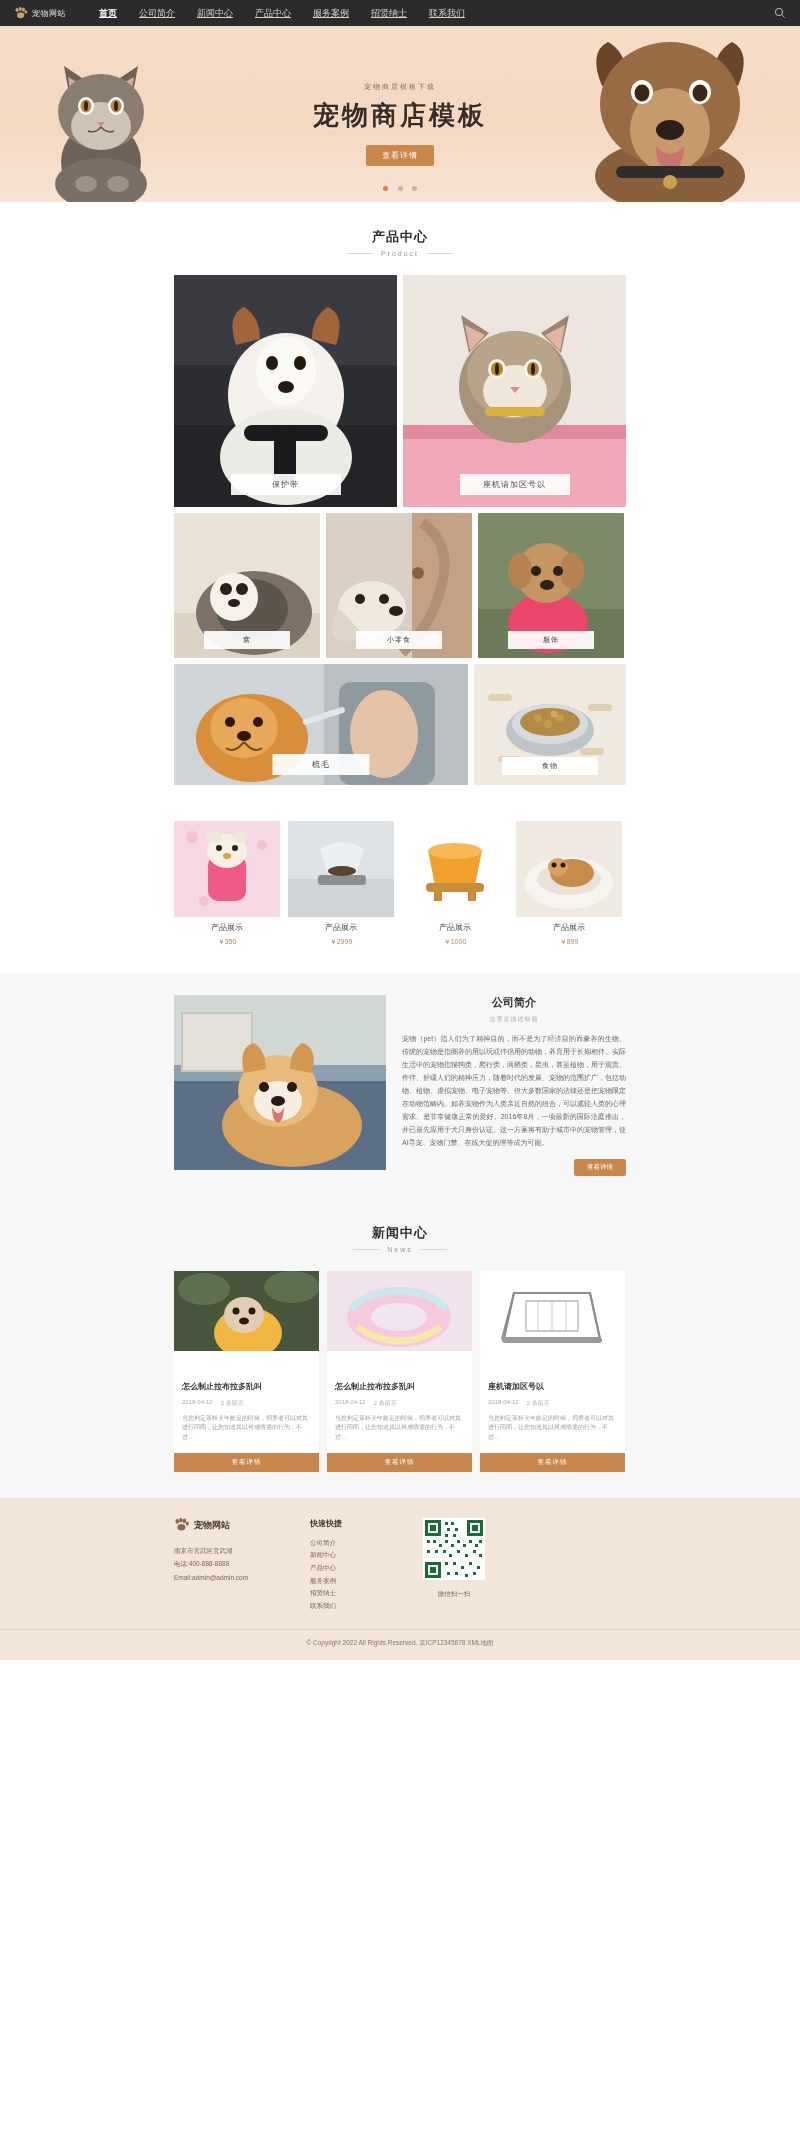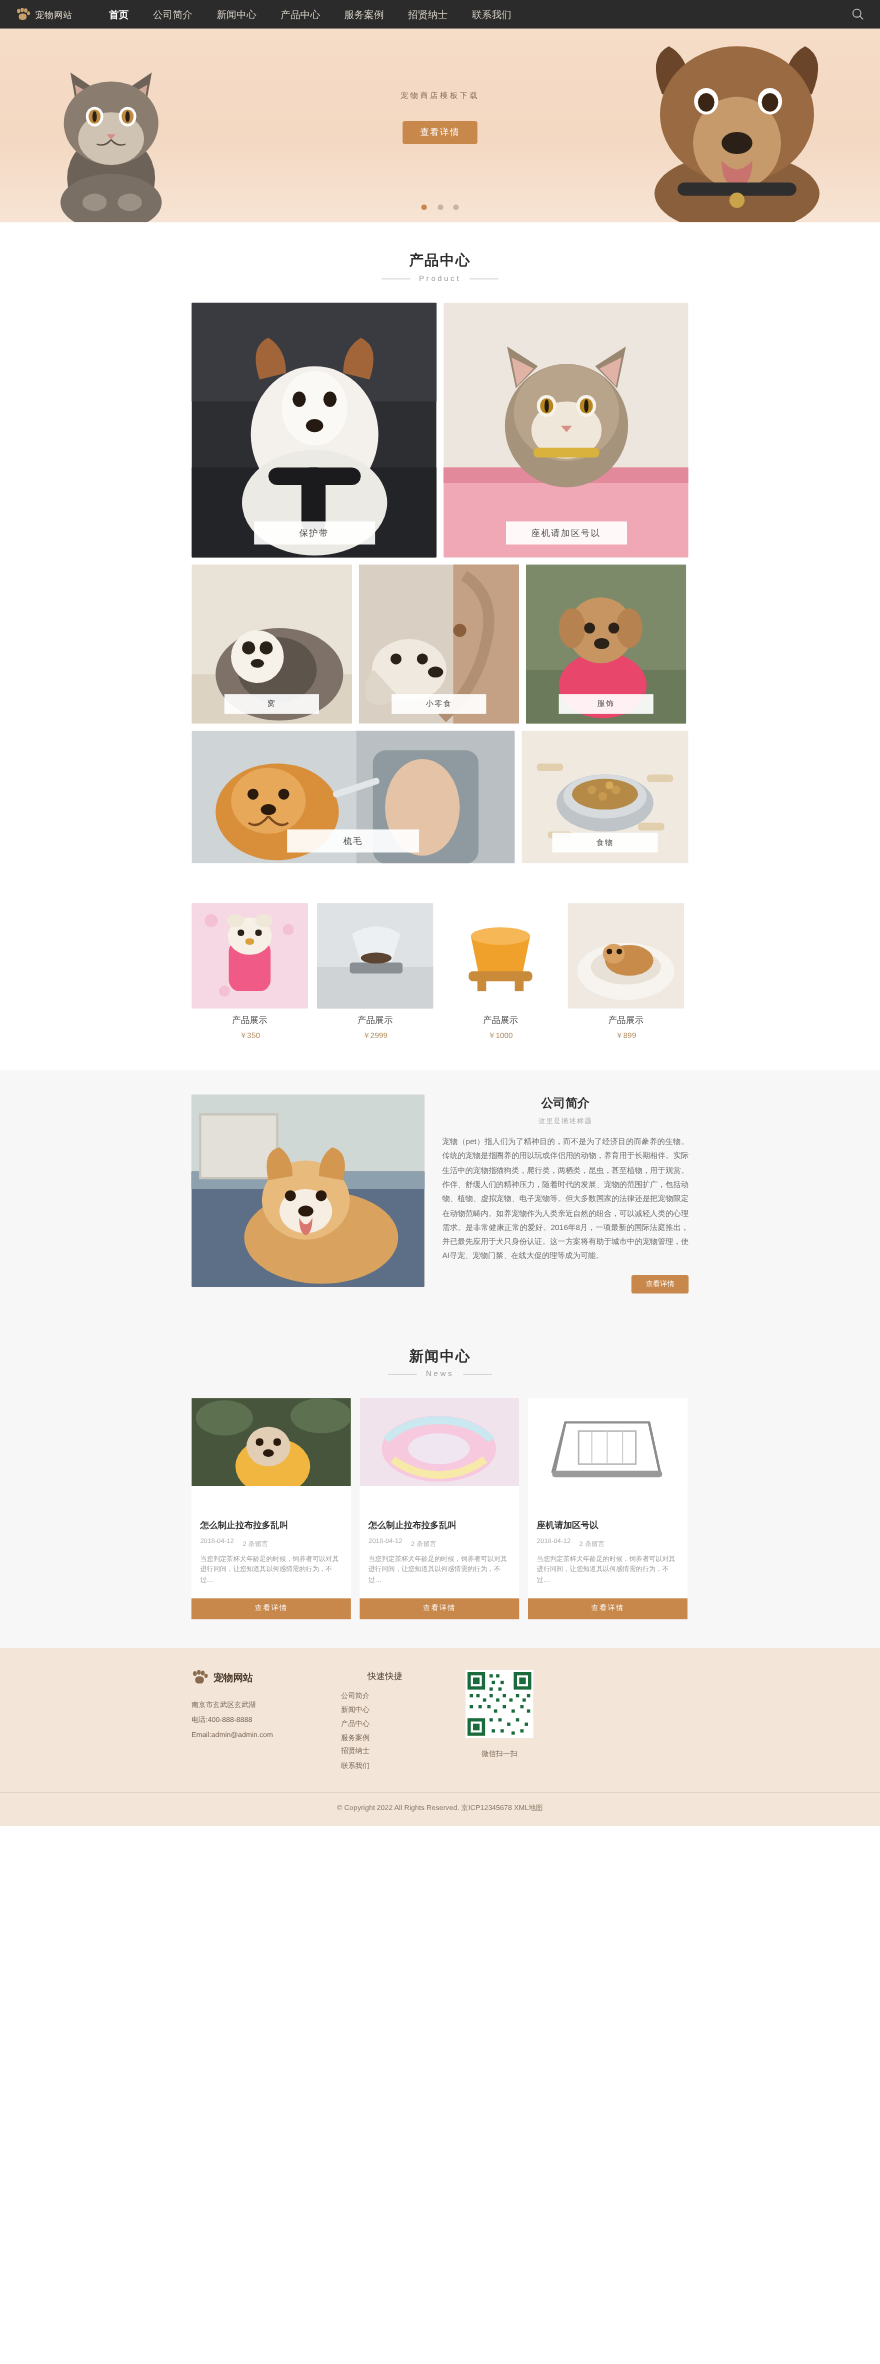--- a/index.html
+++ b/index.html
@@ -22,20 +22,21 @@
     position: relative;
     z-index: 20;
   }
   .logo-wrap { display: flex; align-items: center; gap: 4px; margin-right: 22px; }
   .logo-icon { width: 14px; height: 12px; position: relative; }
   .logo-text { color: #e8e0d5; font-size: 8px; letter-spacing: .5px; }
   .nav { display: flex; align-items: center; gap: 0; }
   .nav-item {
     color: #d8d2c8; font-size: 9px; padding: 0 11px; line-height: 26px;
     white-space: nowrap;
+    text-decoration: underline;
   }
   .nav-item.active { color: #ffffff; font-weight: bold; }
   .search-icon { margin-left: auto; width: 12px; height: 12px; opacity: .8; }
 
   
   .hero {
     height: 176px;
     background: linear-gradient(180deg,#f6ddc8 0%, #f3d8c2 55%, #f7e4d4 100%);
     position: relative;
     overflow: hidden;
@@ -134,21 +135,21 @@
   
   .footer {
     background: #f3e6d8; padding: 20px 0 0; margin-top: 0;
   }
   .foot-wrap { width: 452px; margin: 0 auto; display: flex; gap: 16px; }
   .foot-col1 { width: 120px; }
   .foot-logo { display: flex; align-items: center; gap: 4px; margin-bottom: 10px; }
   .foot-logo-text { font-size: 9px; font-weight: bold; color: #4a3a2c; }
   .foot-line { font-size: 6.5px; color: #7a6656; line-height: 2.1; }
   .foot-col2 { width: 80px; }
-  .foot-h { font-size: 8px; color: #4a3a2c; font-weight: normal; margin-bottom: 8px; text-align: center; }
+  .foot-h { font-size: 8px; color: #4a3a2c; font-weight: bold; margin-bottom: 8px; }
   .foot-link { font-size: 6.5px; color: #7a6656; line-height: 1.95; display: block; }
   .foot-col3 { flex: 1; }
   .foot-note { font-size: 6.5px; color: #7a6656; line-height: 1.7; margin-bottom: 7px; }
   .foot-input {
     width: 100%; height: 17px; border: 1px solid #ddc9b4; background: #fbf3ea;
     font-size: 6.5px; color: #a08b76; padding: 0 6px; outline: none;
   }
   .foot-submit {
     margin-top: 7px; background: #c8884b; color: #fff; border: 0;
     font-size: 6.5px; padding: 4px 10px; border-radius: 2px; cursor: pointer;
@@ -234,20 +235,21 @@
         <ellipse cx="100" cy="67" rx="7.5" ry="8.5" fill="#3b2616"></ellipse>
         <ellipse cx="158" cy="67" rx="7.5" ry="8.5" fill="#3b2616"></ellipse>
         <ellipse cx="128" cy="104" rx="14" ry="10" fill="#2a2018"></ellipse>
         <path d="M114 120 q14 16 28 0 q0 22 -14 26 q-14 -4 -14 -26Z" fill="#c9736f"></path>
         <rect x="74" y="140" width="108" height="12" rx="6" fill="#2e2e2e"></rect>
         <circle cx="128" cy="156" r="7" fill="#c9a34a"></circle>
       </g>
     </svg>
     <div class="hero-center">
       <div class="hero-sub">宠物商店模板下载</div>
+      <div class="hero-title">宠物商店模板</div>
       <a class="hero-btn">查看详情</a>
     </div>
     <div class="hero-dots">
       <span class="on"></span>
       <span></span>
       <span></span>
     </div>
   </div>
 
   <div class="section">
@@ -353,21 +355,21 @@
             <rect x="165" y="18" width="96" height="103" rx="12" fill="#8e9aa0"></rect>
             <ellipse cx="78" cy="74" rx="56" ry="44" fill="#d98f3a"></ellipse>
             <ellipse cx="70" cy="64" rx="34" ry="30" fill="#e8a85a"></ellipse>
             <ellipse cx="56" cy="58" rx="5" ry="5" fill="#2a1a0e"></ellipse>
             <ellipse cx="84" cy="58" rx="5" ry="5" fill="#2a1a0e"></ellipse>
             <ellipse cx="70" cy="72" rx="7" ry="5" fill="#2a1a0e"></ellipse>
             <path d="M70 78 q-10 12 -18 6 M70 78 q10 12 18 6" stroke="#7a4a1e" stroke-width="2" fill="none"></path>
             <rect x="128" y="56" width="44" height="6" rx="3" fill="#e2e6e8" transform="rotate(-18 128 56)"></rect>
             <ellipse cx="210" cy="70" rx="34" ry="44" fill="#e4c3a6"></ellipse>
           </svg>
-          <div class="prod-label" style="width:120px;bottom:10px">梳毛</div>
+          <div class="prod-label" style="width:97px;bottom:10px">梳毛</div>
         </div>
         <div class="prod-card" style="width:152px;height:121px">
           <svg width="152" height="121" viewBox="0 0 152 121">
             <rect width="152" height="121" fill="#efe9e0"></rect>
             <ellipse cx="76" cy="66" rx="44" ry="26" fill="#bfc4c8"></ellipse>
             <ellipse cx="76" cy="60" rx="38" ry="20" fill="#d7dbde"></ellipse>
             <ellipse cx="76" cy="58" rx="30" ry="14" fill="#b48a46"></ellipse>
             <circle cx="64" cy="54" r="4" fill="#c79a50"></circle>
             <circle cx="74" cy="60" r="4" fill="#c79a50"></circle>
             <circle cx="86" cy="54" r="4" fill="#c79a50"></circle>

